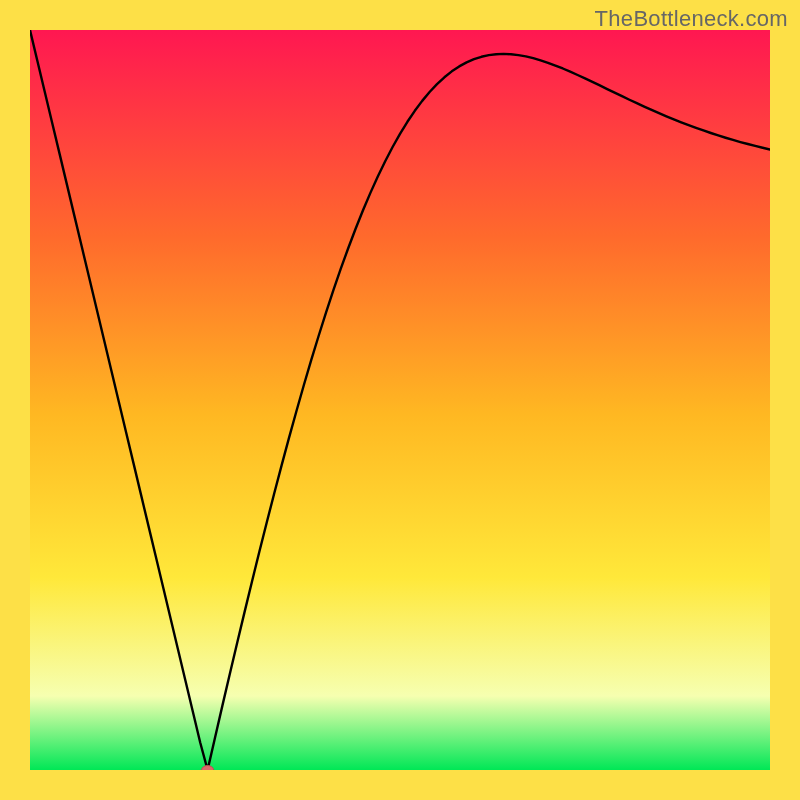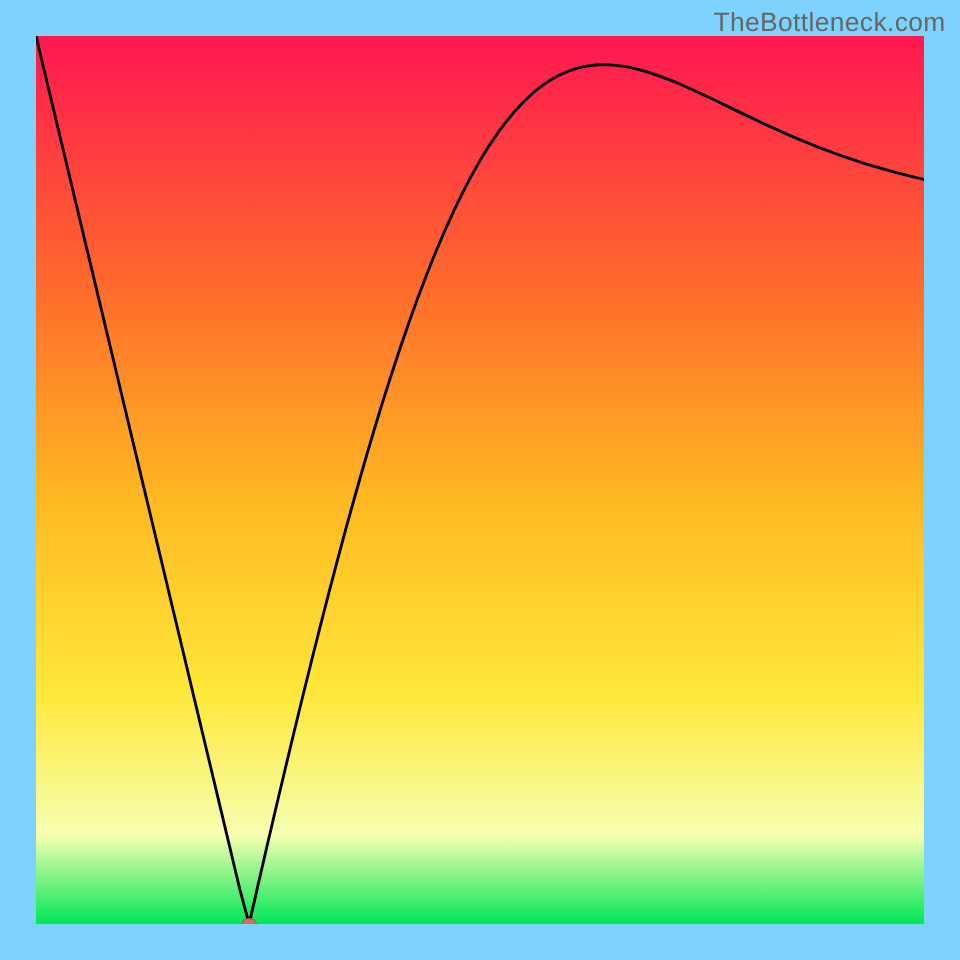--- a/index.html
+++ b/index.html
@@ -8,21 +8,21 @@
     width: 800px;
     height: 800px;
     background: #000;
     overflow: hidden;
     font-family: Arial, Helvetica, sans-serif;
   }
   .outer {
     position: relative;
     width: 800px;
     height: 800px;
-    background: #7dd3fc;
+    background: #fde047;
   }
   .plot-area {
     position: absolute;
     left: 30px;
     top: 30px;
     width: 740px;
     height: 740px;
   }
   .watermark {
     position: absolute;

